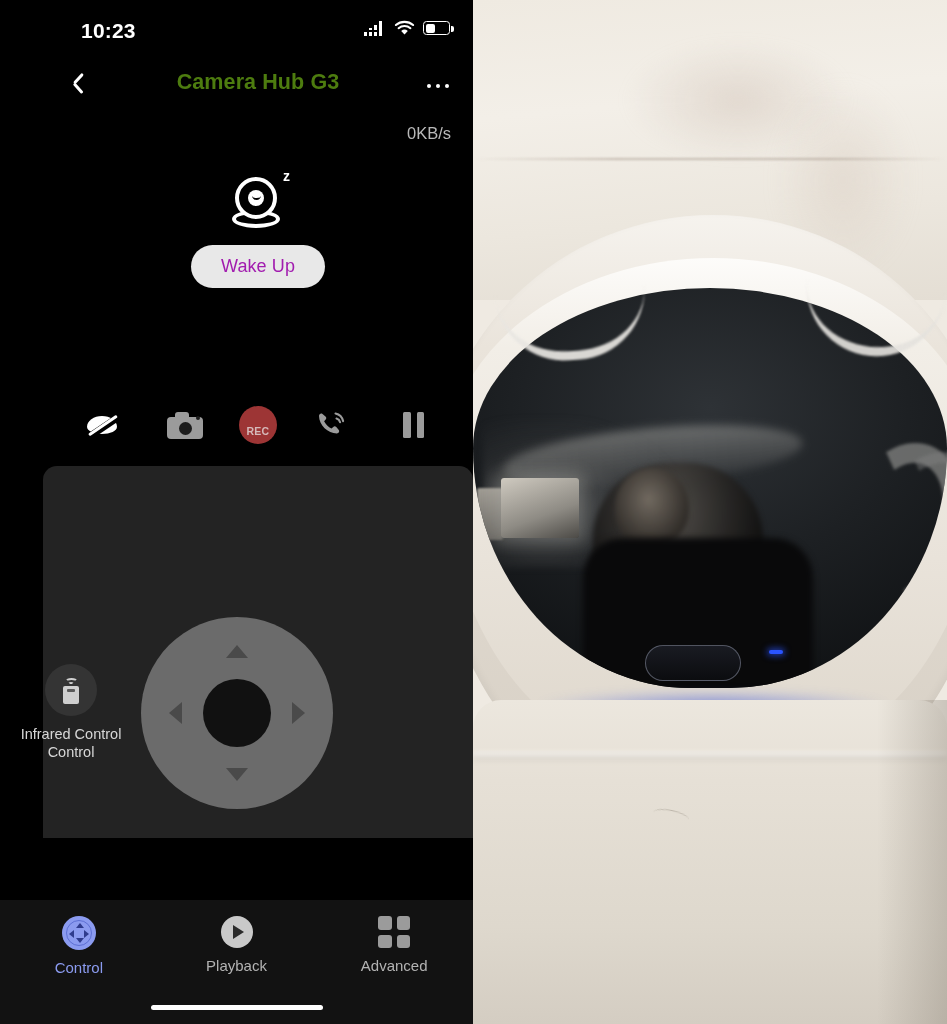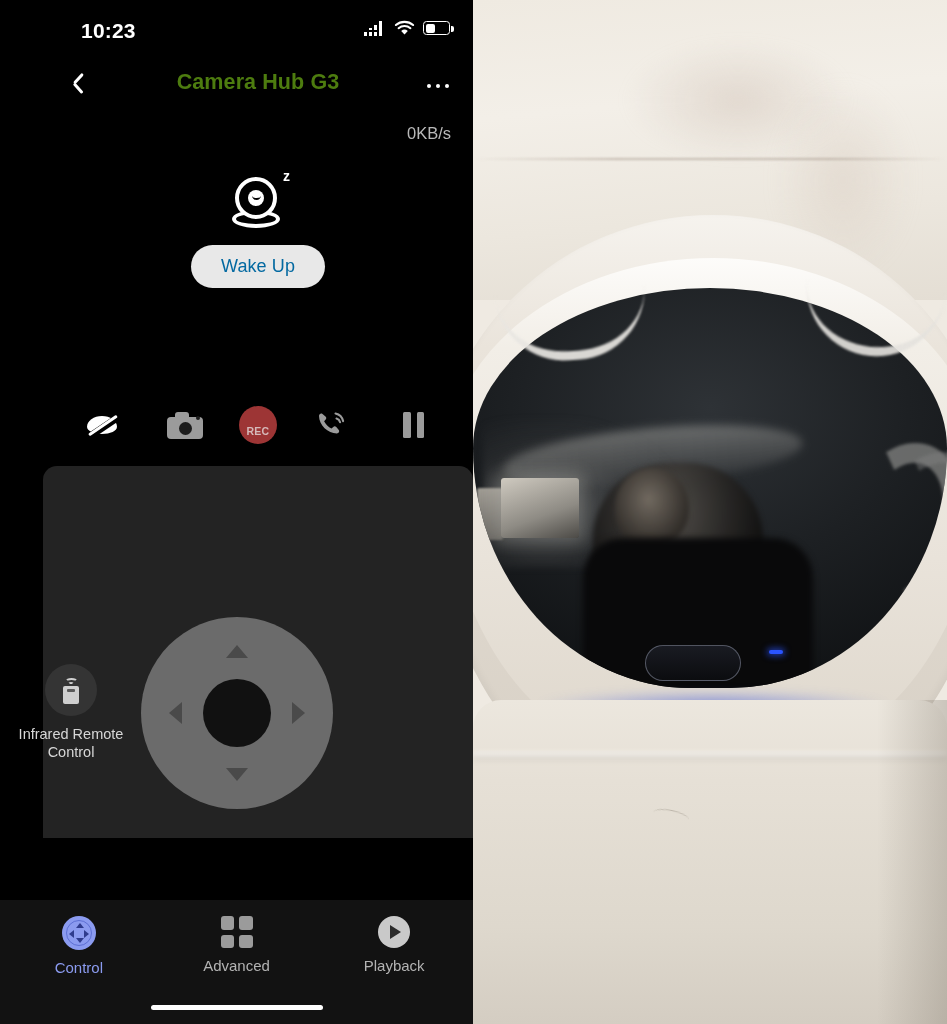--- a/index.html
+++ b/index.html
@@ -111,21 +111,21 @@
     position:absolute; left:8px; top:42px; width:48px; height:18px;
     border:4px solid #fff; border-radius:50%; background:#000;
   }
   .sleep-ico .cam-neck {
     position:absolute; left:20px; top:40px; width:24px; height:9px; background:#000;
   }
   .sleep-ico .zzz {
     position:absolute; right:2px; top:0px; color:#fff; font-size:14px; font-weight:700;
   }
   .wake-btn {
-    margin-top:15px; background:#e8e8e8; color:#0369a1;
+    margin-top:15px; background:#e8e8e8; color:#a21caf;
     font-size:18px; padding:11px 30px; border-radius:22px; border:none;
     cursor:pointer; font-family:"Liberation Sans", sans-serif; letter-spacing:.1px;
   }
 
   
   .action-bar {
     position:relative; height:82px; background:#000;
     display:flex; align-items:center; justify-content:space-around; padding:0 18px;
   }
   .act { width:56px; height:56px; display:flex; align-items:center; justify-content:center; cursor:pointer; }
@@ -459,21 +459,21 @@
     <div class="side-ctl" style="left:11px;">
       <div class="side-btn">
         <span class="ico-remote">
           <span class="w1"></span>
             <span class="w2"></span>
             <span class="rbody"></span>
             <span class="rbtn"></span>
         </span>
       </div>
       <div class="side-lbl">
-        <div>Infrared Remote</div>
+        <div>Infrared Control</div>
         <div>Control</div>
       </div>
     </div>
 
 
     <div class="dpad">
       <span class="arr arr-up"></span>
       <span class="arr arr-down"></span>
       <span class="arr arr-left"></span>
       <span class="arr arr-right"></span>
@@ -486,31 +486,31 @@
           <span class="ico-control-tab">
             <span class="ring"></span>
             <span class="ca cu"></span>
               <span class="ca cd"></span>
             <span class="ca cl"></span>
               <span class="ca cr"></span>
           </span>
           <span class="tab-lbl">Control</span>
         </div>
         <div class="tab">
+          <span class="ico-play"></span>
+          <span class="tab-lbl">Playback</span>
+        </div>
+        <div class="tab">
           <span class="ico-grid">
             <i></i>
               <i></i>
               <i></i>
               <i></i>
           </span>
           <span class="tab-lbl">Advanced</span>
-        </div>
-        <div class="tab">
-          <span class="ico-play"></span>
-          <span class="tab-lbl">Playback</span>
         </div>
       </div>
       <div class="home-indicator"></div>
     </div>
   </div>
 
   <div class="photo">
     <div class="ceiling"></div>
     <div class="ceiling-smudge1"></div>
     <div class="ceiling-smudge2"></div>

